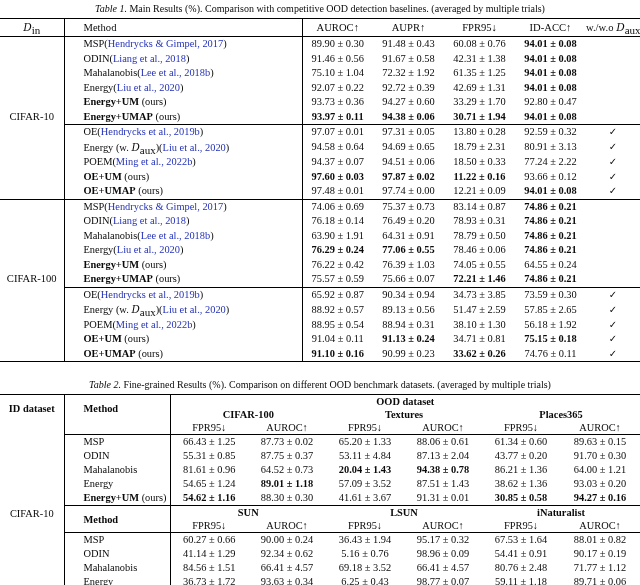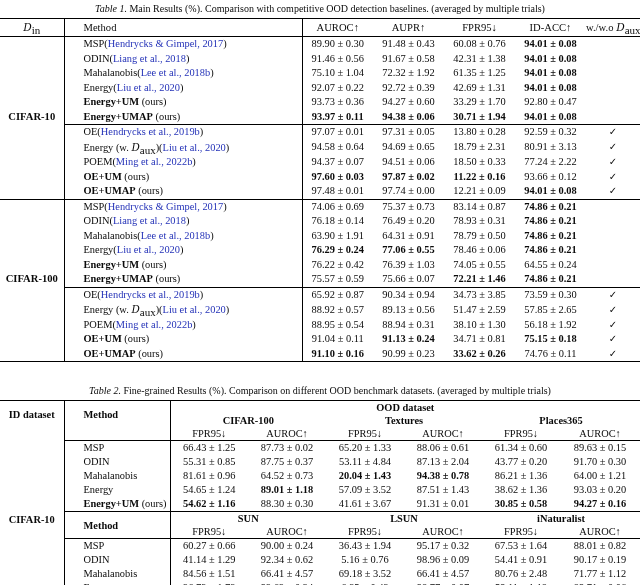--- a/index.html
+++ b/index.html
@@ -19,21 +19,21 @@
   #t1 thead th { border-bottom:1.3px solid #000; line-height:17px; font-size:10.6px; }
   #t1 tbody td { line-height:14.5px; }
   
   #t2 th { line-height:13px; font-size:10.4px; }
   #t2 td { line-height:14.0px; }
   .vl { border-left:1px solid #000; }
   .rt { border-top:1px solid #000;margin-left:44px; }       
   .rtg { border-top:1.8px solid #000; }    
   .method, .method-h { text-align:left; padding-left:19px; }
   .b, .hb { font-weight:bold; }
-  .ds { font-weight:bold; font-size:10.6px; }
+  .ds { font-weight:normal; font-size:10.6px; }
   .cal { font-style:italic; font-family:"DejaVu Serif", serif; }
   sub { font-size:11px; line-height:0; }
   .cite { color:#2533b8; }
   .check { font-family:"DejaVu Sans", sans-serif; font-size:10px; }
   .idtop { vertical-align:top; padding-top:1px; }
 </style>
 </head>
 <body>
 
 <div class="caption"><span class="cap-label">Table 1.</span><span> Main Results (%). Comparison with competitive OOD detection baselines. (averaged by multiple trials)</span></div>
@@ -254,21 +254,21 @@
         <td class="method vl"><span class="b">OE+UMAP</span><span> (ours)</span></td>
         <td class="vl b">91.10 ± 0.16</td>
         <td>90.99 ± 0.23</td>
         <td class="b">33.62 ± 0.26</td>
         <td>74.76 ± 0.11</td>
         <td><span class="check">✓</span></td>
       </tr>
     </tbody>
 </table>
 
-<div class="caption" style="margin-top:20px"><span class="cap-label">Table 2.</span><span> Fine-grained Results (%). Comparison on different OOD benchmark datasets. (averaged by multiple trials)</span></div>
+<div class="caption" style="margin-top:14px"><span class="cap-label">Table 2.</span><span> Fine-grained Results (%). Comparison on different OOD benchmark datasets. (averaged by multiple trials)</span></div>
 
 <table id="t2" class="paper-table">
   <colgroup>
     <col style="width:64px">
       <col style="width:106px">
       <col style="width:78px">
       <col style="width:78px">
       <col style="width:78px">
       <col style="width:78px">
       <col style="width:78px">

